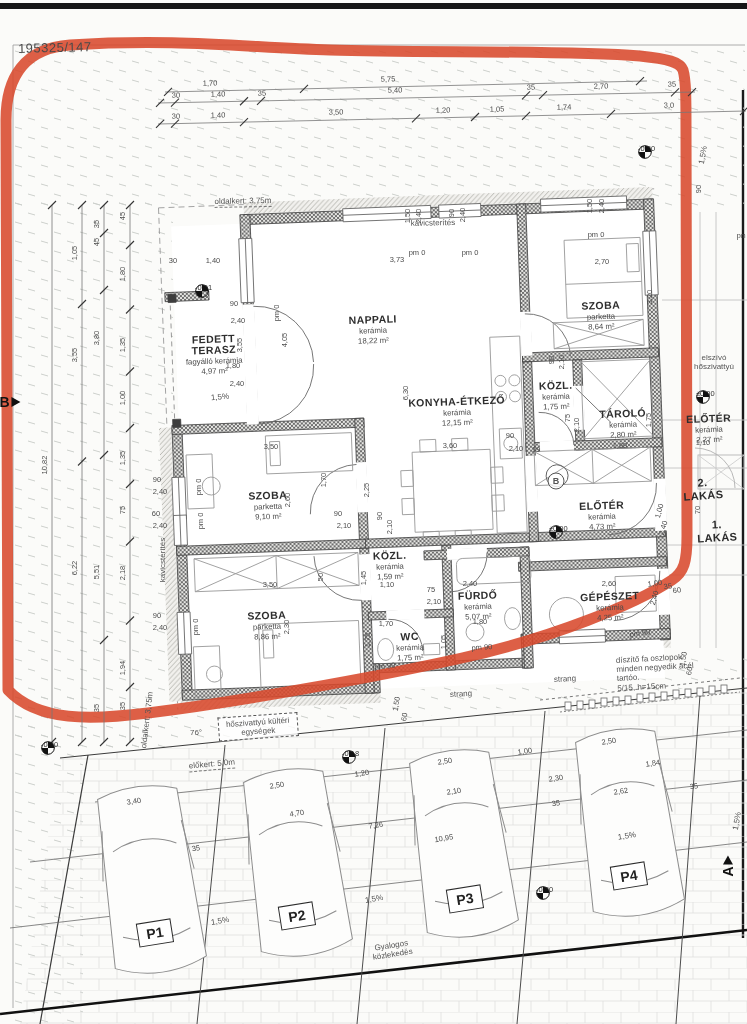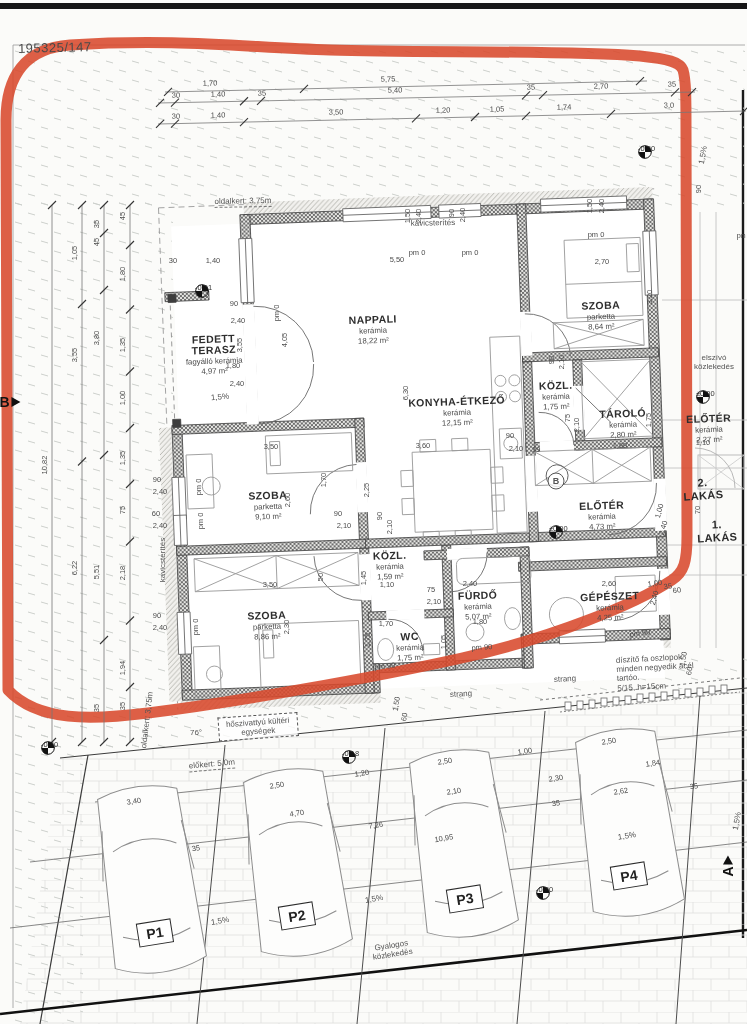--- a/index.html
+++ b/index.html
@@ -321,21 +321,21 @@
       <div class="lbl room" style="left: 390px; top: 566px; transform: translate(-50%, -50%) rotate(-2deg);"><span class="room-name">KÖZL.</span><span class="room-sub">kerámia</span><span class="room-sub">1,59 m²</span></div>
       <div class="lbl room" style="left: 478px; top: 606px; transform: translate(-50%, -50%) rotate(-2deg);"><span class="room-name">FÜRDŐ</span><span class="room-sub">kerámia</span><span class="room-sub">5,07 m²</span></div>
       <div class="lbl room" style="left: 267px; top: 626px; transform: translate(-50%, -50%) rotate(-2deg);"><span class="room-name">SZOBA</span><span class="room-sub">parketta</span><span class="room-sub">8,86 m²</span></div>
       <div class="lbl room" style="left: 410px; top: 647px; transform: translate(-50%, -50%) rotate(-2deg);"><span class="room-name">WC</span><span class="room-sub">kerámia</span><span class="room-sub">1,75 m²</span></div>
       <div class="lbl room" style="left: 610px; top: 607px; transform: translate(-50%, -50%) rotate(-2deg);"><span class="room-name">GÉPÉSZET</span><span class="room-sub">kerámia</span><span class="room-sub">4,25 m²</span></div>
       <div class="lbl site dash" style="left: 243px; top: 202px; transform: translate(-50%, -50%) rotate(-1deg);">oldalkert: 3,75m</div>
       <div class="lbl site " style="left: 433px; top: 223px; transform: translate(-50%, -50%) rotate(-1deg);">kavicsterítés</div>
       <div class="lbl site " style="left: 163px; top: 560px; transform: translate(-50%, -50%) rotate(-90deg);">kavicsterítés</div>
       <div class="lbl site " style="left: 147px; top: 720px; transform: translate(-50%, -50%) rotate(-83deg);">oldalkert: 3,75m</div>
       <div class="lbl site " style="left: 714px; top: 362px; transform: translate(-50%, -50%) rotate(0deg);">elszívó
-közlekedés</div>
+hőszivattyú</div>
       <div class="lbl site box" style="left: 258px; top: 727px; transform: translate(-50%, -50%) rotate(-4deg);">hőszivattyú kültéri
 egységek</div>
       <div class="lbl site dash" style="left: 212px; top: 765px; transform: translate(-50%, -50%) rotate(-5deg);">előkert: 5,0m</div>
       <div class="lbl site " style="left: 392px; top: 950px; transform: translate(-50%, -50%) rotate(-9deg);">Gyalogos
 közlekedés</div>
       <div class="lbl site " style="left: 461px; top: 694px; transform: translate(-50%, -50%) rotate(-3deg);">strang</div>
       <div class="lbl site " style="left: 565px; top: 679px; transform: translate(-50%, -50%) rotate(-3deg);">strang</div>
       <div class="lbl site left" style="left: 660px; top: 672px; transform: translate(-50%, -50%) rotate(-3deg);">díszítő fa oszlopok
 minden negyedik acél tartóo.
 5/15, h=15cm</div>
@@ -349,21 +349,21 @@
       <div class="lbl site circleB" style="left: 556px; top: 481px; transform: translate(-50%, -50%) rotate(0deg);">B</div>
       <div class="lbl unit" style="left: 703px; top: 489px; transform: translate(-50%, -50%) rotate(-4deg);">2. LAKÁS</div>
       <div class="lbl unit" style="left: 717px; top: 531px; transform: translate(-50%, -50%) rotate(-3deg);">1. LAKÁS</div>
       <div class="lbl dim" style="left: 408px; top: 216px; transform: translate(-50%, -50%) rotate(-90deg);">1,50</div>
       <div class="lbl dim" style="left: 419px; top: 216px; transform: translate(-50%, -50%) rotate(-90deg);">2,40</div>
       <div class="lbl dim" style="left: 452px; top: 213px; transform: translate(-50%, -50%) rotate(-90deg);">90</div>
       <div class="lbl dim" style="left: 463px; top: 215px; transform: translate(-50%, -50%) rotate(-90deg);">2,40</div>
       <div class="lbl dim" style="left: 590px; top: 206px; transform: translate(-50%, -50%) rotate(-90deg);">1,50</div>
       <div class="lbl dim" style="left: 602px; top: 206px; transform: translate(-50%, -50%) rotate(-90deg);">2,40</div>
       <div class="lbl dim" style="left: 699px; top: 189px; transform: translate(-50%, -50%) rotate(-90deg);">90</div>
-      <div class="lbl dim" style="left: 397px; top: 260px; transform: translate(-50%, -50%) rotate(0deg);">5,50</div>
+      <div class="lbl dim" style="left: 397px; top: 260px; transform: translate(-50%, -50%) rotate(0deg);">3,73</div>
       <div class="lbl dim" style="left: 602px; top: 262px; transform: translate(-50%, -50%) rotate(0deg);">2,70</div>
       <div class="lbl dim" style="left: 650px; top: 297px; transform: translate(-50%, -50%) rotate(-90deg);">3,20</div>
       <div class="lbl dim" style="left: 285px; top: 340px; transform: translate(-50%, -50%) rotate(-90deg);">4,05</div>
       <div class="lbl dim" style="left: 240px; top: 345px; transform: translate(-50%, -50%) rotate(-90deg);">3,55</div>
       <div class="lbl dim" style="left: 417px; top: 253px; transform: translate(-50%, -50%) rotate(0deg);">pm 0</div>
       <div class="lbl dim" style="left: 470px; top: 253px; transform: translate(-50%, -50%) rotate(0deg);">pm 0</div>
       <div class="lbl dim" style="left: 596px; top: 235px; transform: translate(-50%, -50%) rotate(0deg);">pm 0</div>
       <div class="lbl dim" style="left: 741px; top: 236px; transform: translate(-50%, -50%) rotate(0deg); font-family: Liberation Mono, monospace;">pm</div>
       <div class="lbl dim" style="left: 277px; top: 313px; transform: translate(-50%, -50%) rotate(-90deg);">pm 0</div>
       <div class="lbl dim" style="left: 199px; top: 487px; transform: translate(-50%, -50%) rotate(-90deg);">pm 0</div>
@@ -382,21 +382,21 @@
       <div class="lbl dim" style="left: 157px; top: 616px; transform: translate(-50%, -50%) rotate(0deg);">90</div>
       <div class="lbl dim" style="left: 160px; top: 628px; transform: translate(-50%, -50%) rotate(0deg);">2,40</div>
       <div class="lbl dim" style="left: 271px; top: 447px; transform: translate(-50%, -50%) rotate(0deg);">3,50</div>
       <div class="lbl dim" style="left: 324px; top: 480px; transform: translate(-50%, -50%) rotate(-90deg);">1,70</div>
       <div class="lbl dim" style="left: 288px; top: 500px; transform: translate(-50%, -50%) rotate(-90deg);">2,60</div>
       <div class="lbl dim" style="left: 367px; top: 490px; transform: translate(-50%, -50%) rotate(-90deg);">2,25</div>
       <div class="lbl dim" style="left: 338px; top: 514px; transform: translate(-50%, -50%) rotate(0deg);">90</div>
       <div class="lbl dim" style="left: 344px; top: 526px; transform: translate(-50%, -50%) rotate(0deg);">2,10</div>
       <div class="lbl dim" style="left: 380px; top: 516px; transform: translate(-50%, -50%) rotate(-90deg);">90</div>
       <div class="lbl dim" style="left: 390px; top: 527px; transform: translate(-50%, -50%) rotate(-90deg);">2,10</div>
-      <div class="lbl dim" style="left: 423px; top: 446px; transform: translate(-50%, -50%) rotate(0deg);">3,60</div>
+      <div class="lbl dim" style="left: 450px; top: 446px; transform: translate(-50%, -50%) rotate(0deg);">3,60</div>
       <div class="lbl dim" style="left: 406px; top: 393px; transform: translate(-50%, -50%) rotate(-90deg);">6,30</div>
       <div class="lbl dim" style="left: 510px; top: 436px; transform: translate(-50%, -50%) rotate(0deg);">90</div>
       <div class="lbl dim" style="left: 516px; top: 449px; transform: translate(-50%, -50%) rotate(0deg);">2,10</div>
       <div class="lbl dim" style="left: 536px; top: 450px; transform: translate(-50%, -50%) rotate(0deg);">19</div>
       <div class="lbl dim" style="left: 568px; top: 418px; transform: translate(-50%, -50%) rotate(-90deg);">75</div>
       <div class="lbl dim" style="left: 577px; top: 425px; transform: translate(-50%, -50%) rotate(-90deg);">2,10</div>
       <div class="lbl dim" style="left: 552px; top: 360px; transform: translate(-50%, -50%) rotate(-90deg);">90</div>
       <div class="lbl dim" style="left: 562px; top: 362px; transform: translate(-50%, -50%) rotate(-90deg);">2,10</div>
       <div class="lbl dim" style="left: 649px; top: 420px; transform: translate(-50%, -50%) rotate(-90deg);">1,75</div>
       <div class="lbl dim" style="left: 620px; top: 446px; transform: translate(-50%, -50%) rotate(0deg);">1,60</div>

